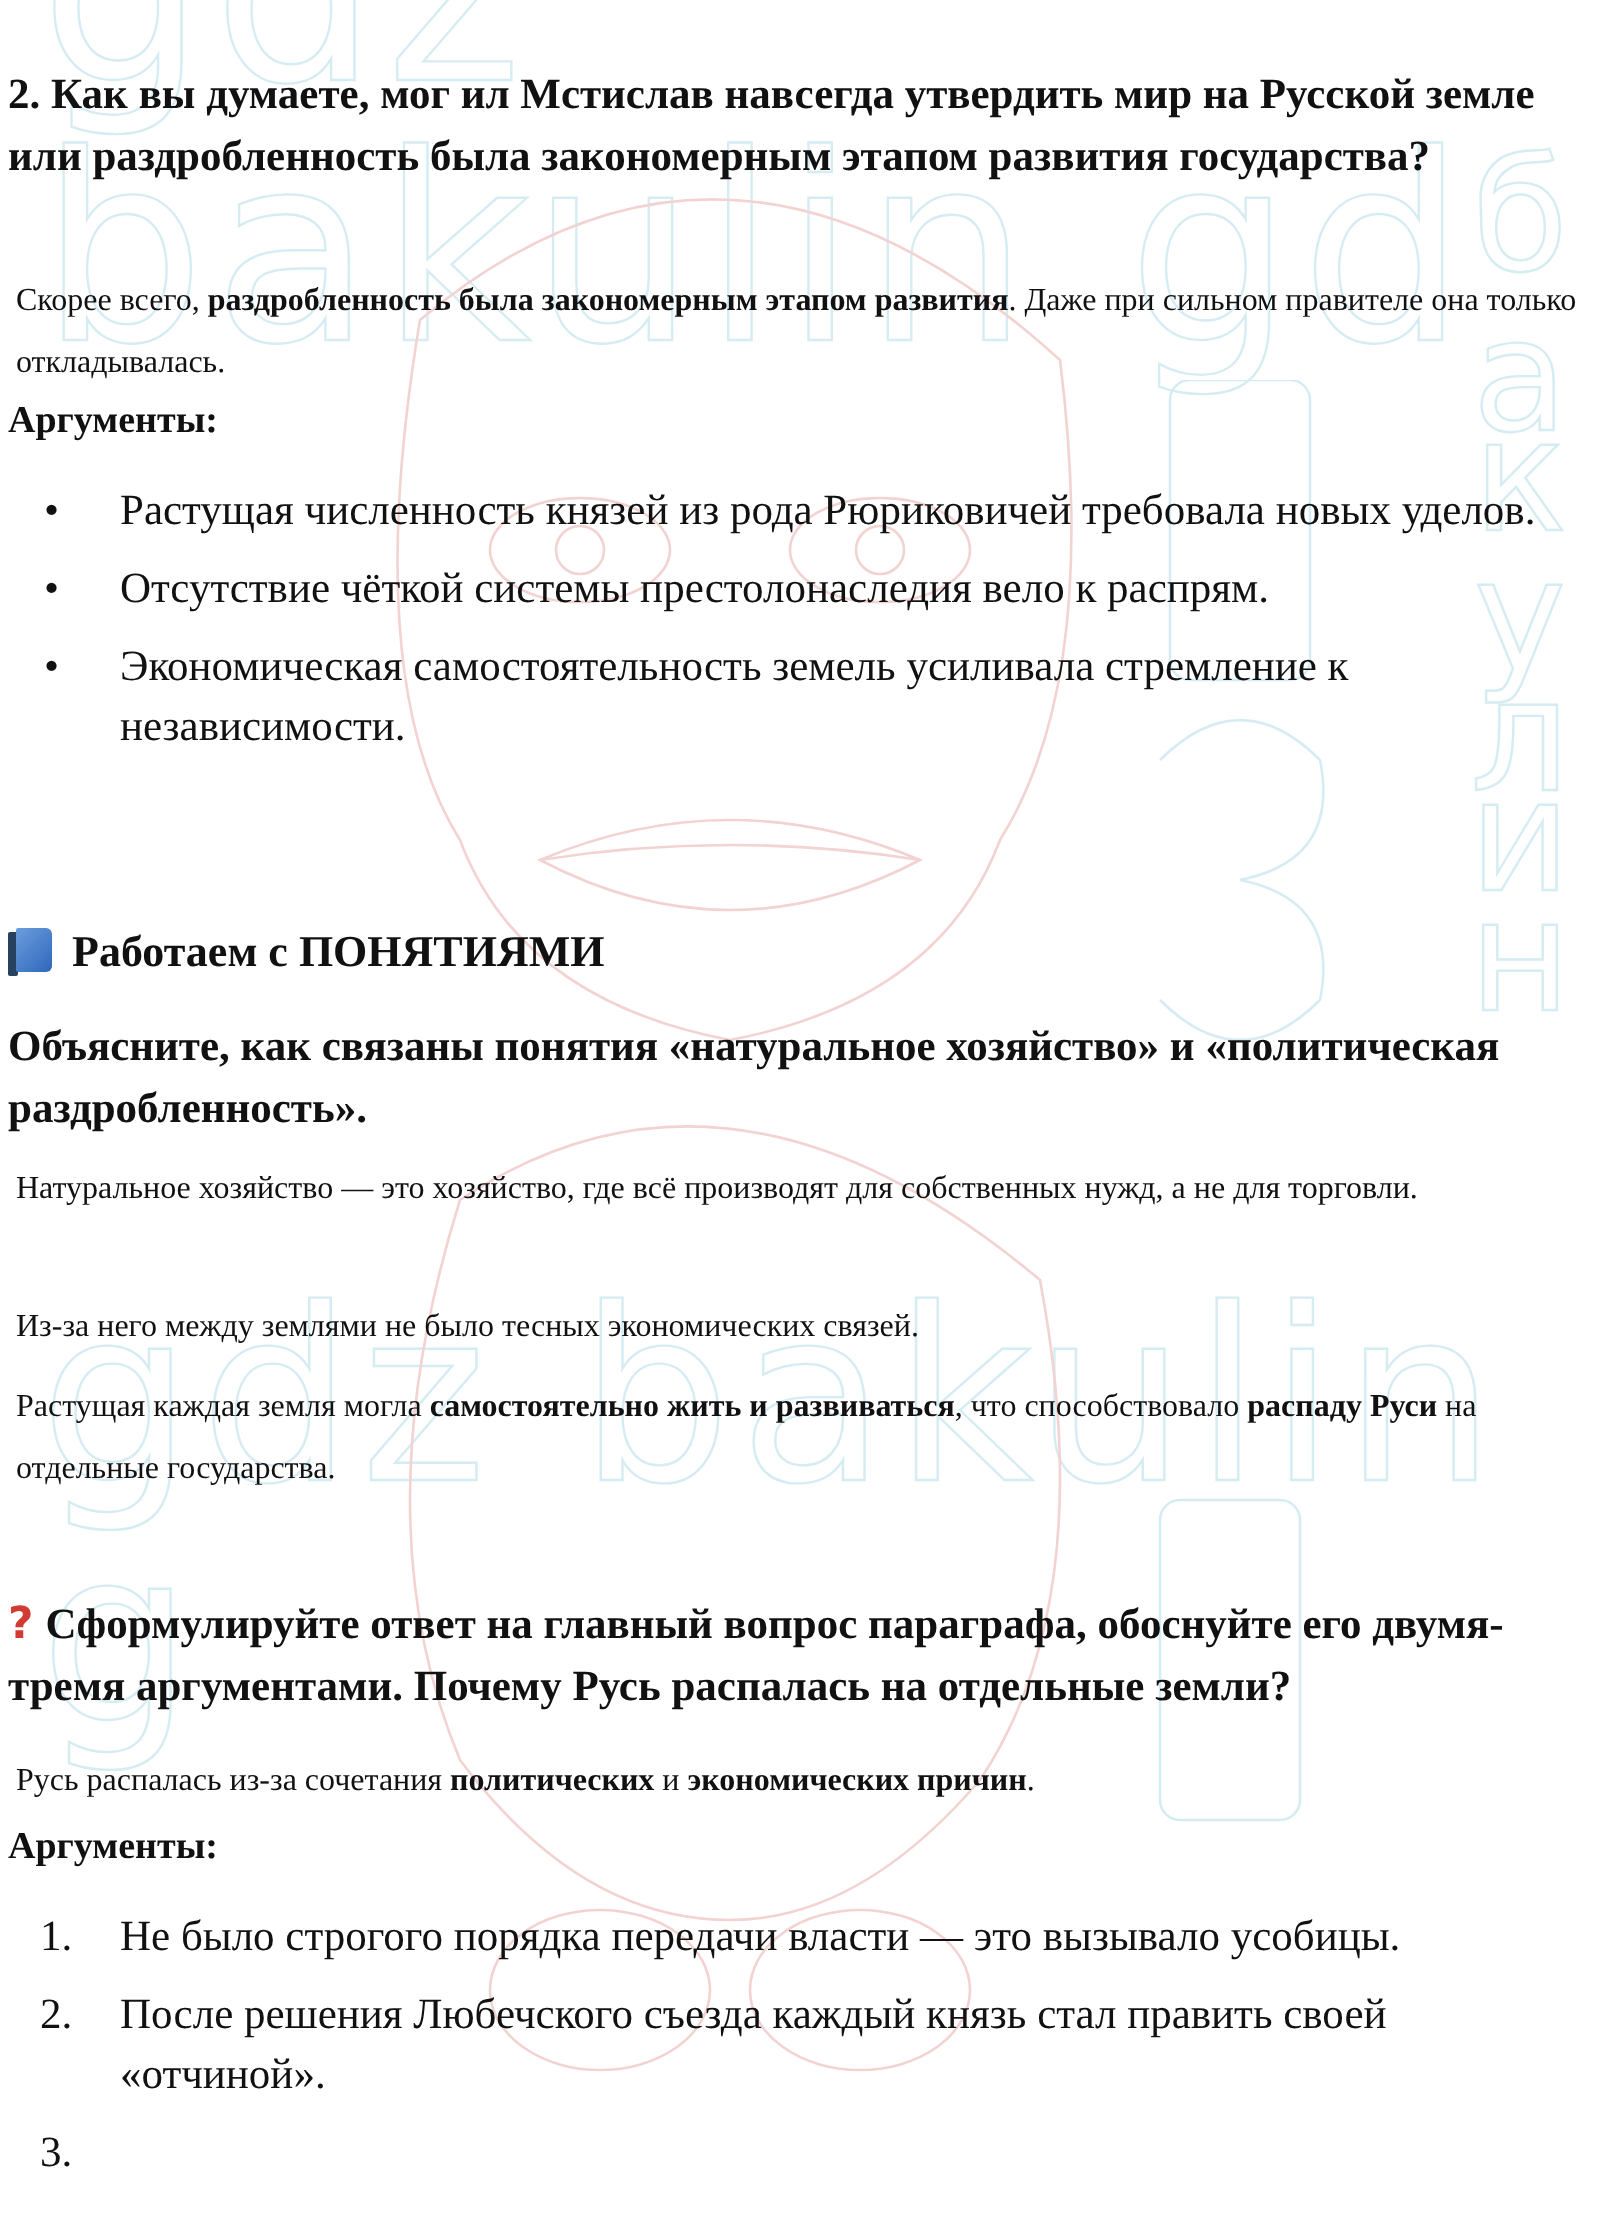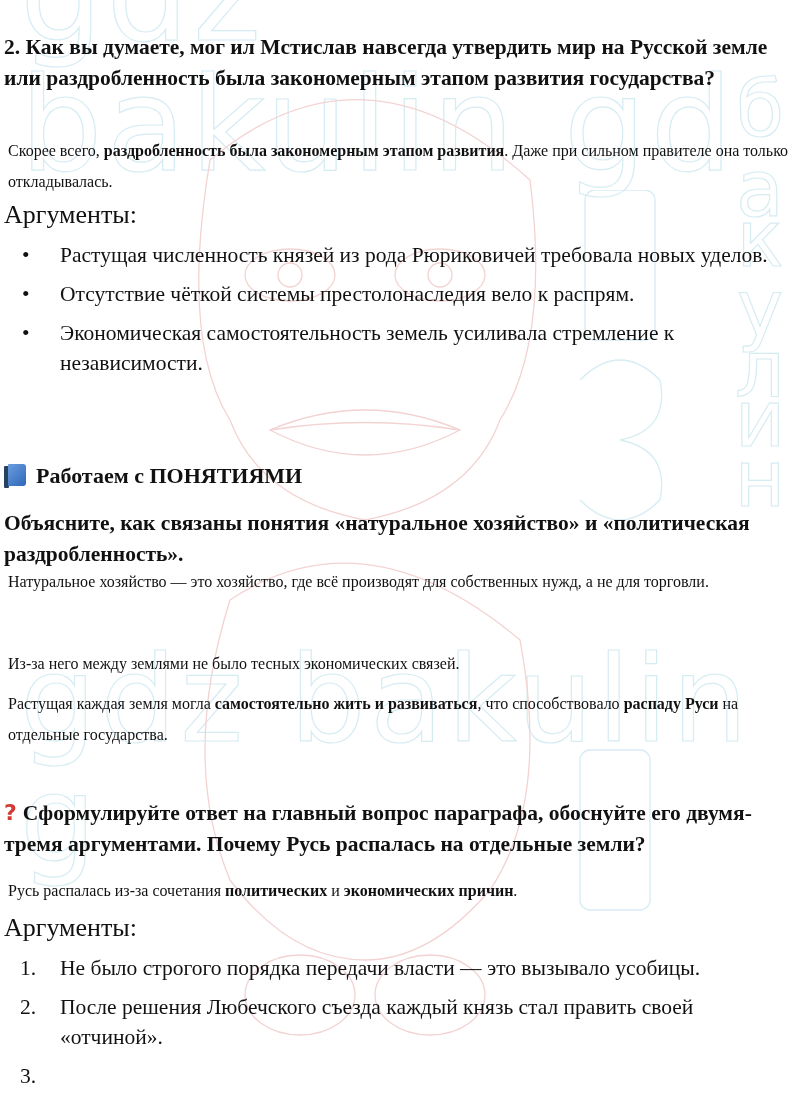--- a/index.html
+++ b/index.html
@@ -60,22 +60,22 @@
       left: 4px;
       right: 0;
       font-size: 16px;
       line-height: 31px;
       margin: 4px;
     }
     .p b { font-weight: bold; }
     .label {
       position: absolute;
       left: 4px;
-      font-size: 26px;
-      font-weight: normal;
+      font-size: 19px;
+      font-weight: bold;
       margin: 0;
     }
     .list {
       position: absolute;
       left: 0;
       right: 0;
       margin: 0;
       padding: 0;
       list-style: none;
     }
@@ -180,21 +180,21 @@
   <div class="section-head" style="top:463px;">
     <span class="book-icon">
         <span class="spine"></span>
         <span class="cover"></span>
       </span>
     <span>Работаем с ПОНЯТИЯМИ</span>
   </div>
 
   <p class="q" style="top:508px;">Объясните, как связаны понятия «натуральное хозяйство» и «политическая раздробленность».</p>
 
-  <p class="p" style="top:562px; width:780px;">Натуральное хозяйство — это хозяйство, где всё производят для собственных нужд, а не для торговли.</p>
+  <p class="p" style="top:575px; width:780px;">Натуральное хозяйство — это хозяйство, где всё производят для собственных нужд, а не для торговли.</p>
 
   <p class="p" style="top:644px;">Из-за него между землями не было тесных экономических связей.</p>
 
   <p class="p" style="top:684px;"><span>Растущая каждая земля могла </span><b>самостоятельно жить и развиваться</b><span>, что способствовало </span><b>распаду Руси</b><span> на отдельные государства.</span></p>
 
   <p class="q" style="top:797px;"><span class="qmark-icon">?</span><span>Сформулируйте ответ на главный вопрос параграфа, обоснуйте его двумя-тремя аргументами. Почему Русь распалась на отдельные земли?</span></p>
 
   <p class="p" style="top:871px;"><span>Русь распалась из-за сочетания </span><b>политических</b><span> и </span><b>экономических причин</b><span>.</span></p>
 
   <p class="label" style="top:913px;">Аргументы:</p>

